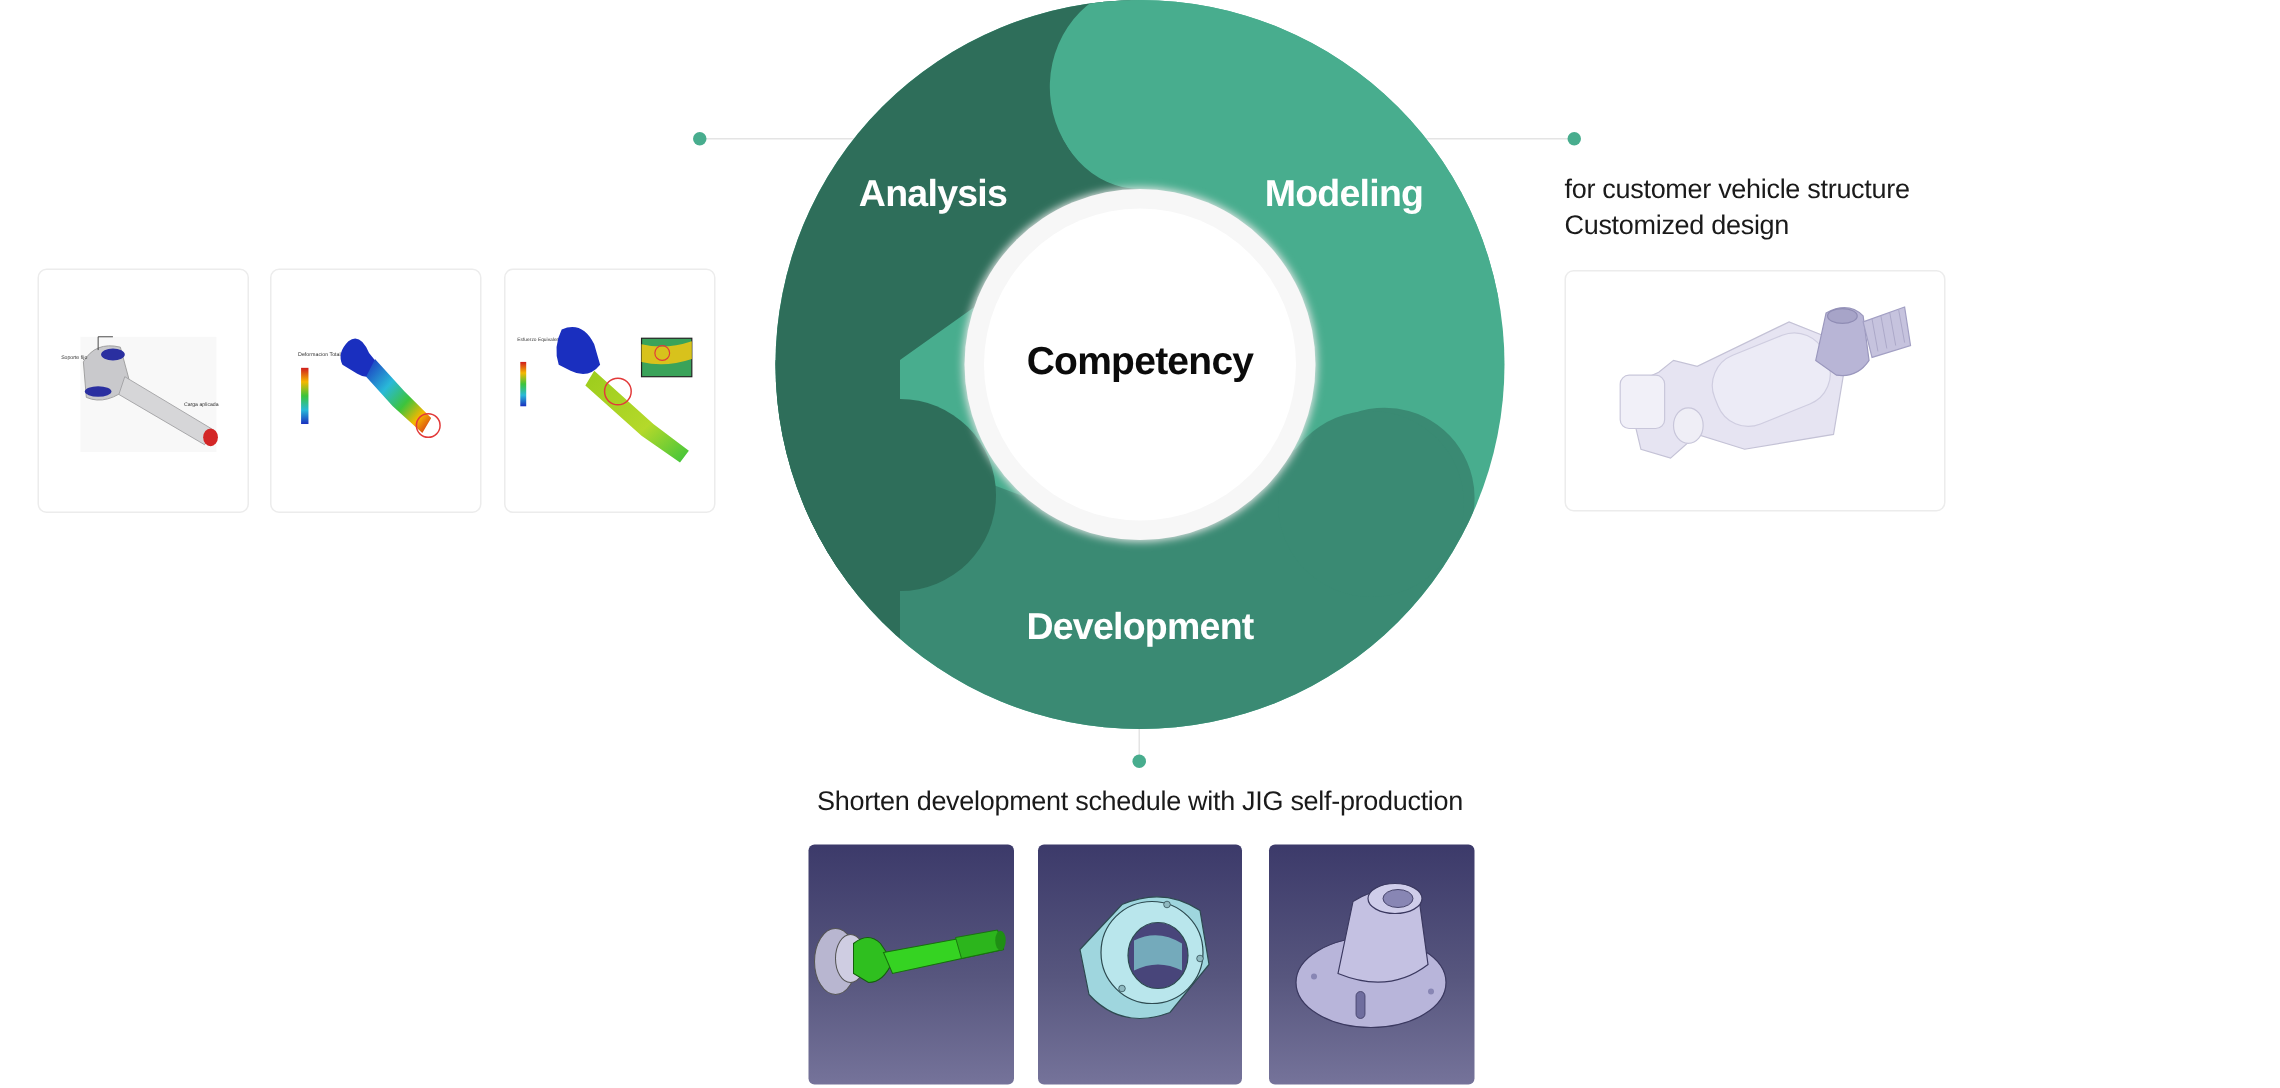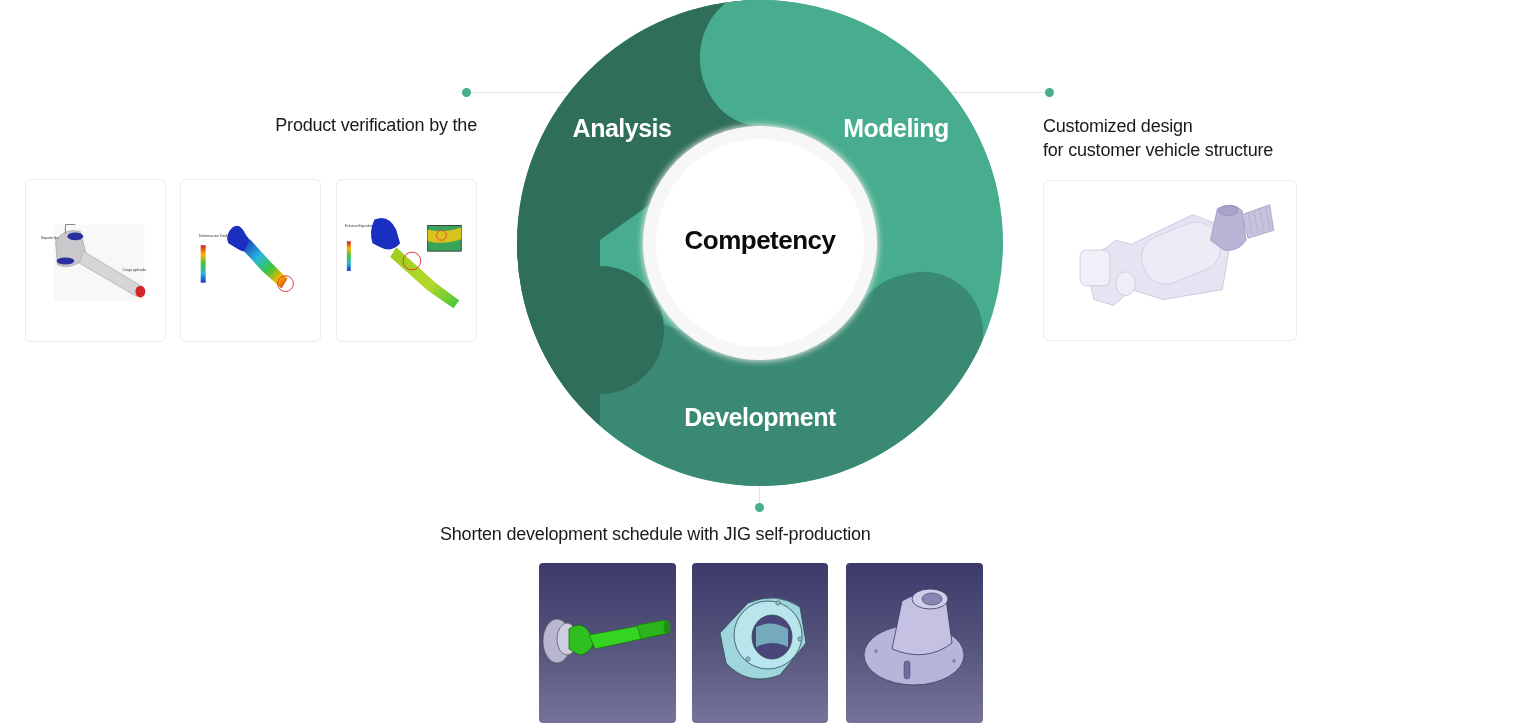--- a/index.html
+++ b/index.html
@@ -30,21 +30,20 @@
 <div class="connector" style="left:466px; top:92px; width:110px; height:1px;"></div>
 <div class="dot" style="left:462px; top:88px;"></div>
 
 <div class="connector" style="left:950px; top:92px; width:100px; height:1px;"></div>
 <div class="dot" style="left:1045px; top:88px;"></div>
 
 <div class="connector" style="left:759px; top:486px; width:1px; height:22px;"></div>
 <div class="dot" style="left:755px; top:503px;"></div>
 
 <div class="caption right-align" style="left:120px; top:113px; width:357px;">
-  <span>Product verification by the</span>
 </div>
 
 <div class="card" style="left:25px; top:179px; width:141px; height:163px;">
   <svg viewBox="0 0 141 163">
     <rect x="28" y="45" width="92" height="78" fill="#f8f8f8"></rect>
     <path d="M30 62 Q38 48 55 52 L62 78 Q46 92 32 86 Z" fill="#c9c9cc" stroke="#999" stroke-width="0.6"></path>
     <ellipse cx="50" cy="57" rx="8" ry="4" fill="#2a2fa0"></ellipse>
     <ellipse cx="40" cy="82" rx="9" ry="3.5" fill="#2a2fa0"></ellipse>
     <path d="M58 72 L118 108 L112 118 L54 84 Z" fill="#d6d6d8" stroke="#a0a0a3" stroke-width="0.6"></path>
     <ellipse cx="116" cy="113" rx="5" ry="6" fill="#d32626"></ellipse>
@@ -130,43 +129,43 @@
   <circle cx="760" cy="243" r="117" fill="#f7f7f7"></circle>
   <circle cx="760" cy="243" r="104" fill="#ffffff"></circle>
 
   <text class="seg-label" x="622" y="137" text-anchor="middle">Analysis</text>
   <text class="seg-label" x="896" y="137" text-anchor="middle">Modeling</text>
   <text class="seg-label" x="760" y="426" text-anchor="middle">Development</text>
   <text class="center-label" x="760" y="249" text-anchor="middle">Competency</text>
 </svg>
 
 <div class="caption" style="left:1043px; top:114px; width:300px;">
+  <span>for customer vehicle structure</span>
   <span>Customized design</span>
-  <span>for customer vehicle structure</span>
 </div>
 
 <div class="card" style="left:1043px; top:180px; width:254px; height:161px;">
   <svg viewBox="0 0 254 161">
     <path d="M40 78 L62 68 L72 60 L88 64 L150 34 L190 50 L180 110 L120 120 L88 110 L70 126 L50 120 Z" fill="#e6e4f2" stroke="#c4c2d6" stroke-width="0.8"></path>
     <rect x="98" y="48" width="80" height="50" rx="22" transform="rotate(-22 138 73)" fill="#ecebf6" stroke="#cfcde0" stroke-width="0.8"></rect>
     <path d="M175 28 Q190 20 200 30 L204 60 Q196 72 182 70 L168 60 Z" fill="#b8b5d6" stroke="#9a97bd" stroke-width="0.8"></path>
     <ellipse cx="186" cy="30" rx="10" ry="5" fill="#a7a4c8" stroke="#8f8cb4" stroke-width="0.8"></ellipse>
     <path d="M200 34 L228 24 L232 50 L206 58 Z" fill="#c6c3de" stroke="#a3a0c4" stroke-width="0.8"></path>
     <g stroke="#a8a5c6" stroke-width="0.6">
       <line x1="206" y1="32" x2="210" y2="54"></line>
         <line x1="212" y1="30" x2="216" y2="52"></line>
       <line x1="218" y1="28" x2="222" y2="50"></line>
         <line x1="224" y1="26" x2="228" y2="48"></line>
     </g>
     <rect x="36" y="70" width="30" height="36" rx="6" fill="#f1f0f8" stroke="#c8c6da" stroke-width="0.8"></rect>
     <ellipse cx="82" cy="104" rx="10" ry="12" fill="#efeef6" stroke="#c8c6da" stroke-width="0.8"></ellipse>
   </svg>
 </div>
 
-<div class="caption" style="left:440px; top:522px; width:640px; ">
+<div class="caption" style="left:440px; top:522px; width:640px; text-align:center;">
   <span>Shorten development schedule with JIG self-production</span>
 </div>
 
 <div class="card dark" style="left:539px; top:563px; width:137px; height:160px;">
   <svg viewBox="0 0 137 160">
     <ellipse cx="18" cy="78" rx="14" ry="22" fill="#b8b6d0" stroke="#555" stroke-width="0.7"></ellipse>
     <ellipse cx="28" cy="76" rx="10" ry="16" fill="#cfcde2" stroke="#555" stroke-width="0.7"></ellipse>
     <path d="M30 66 Q40 58 48 66 L56 78 Q50 92 40 92 L30 86 Z" fill="#2fbf1f" stroke="#145f0c" stroke-width="0.7"></path>
     <path d="M50 72 L126 58 L130 70 L56 86 Z" fill="#35d322" stroke="#176e0d" stroke-width="0.7"></path>
     <path d="M98 62 L126 57 L130 70 L102 76 Z" fill="#2cb51c" stroke="#176e0d" stroke-width="0.6"></path>

